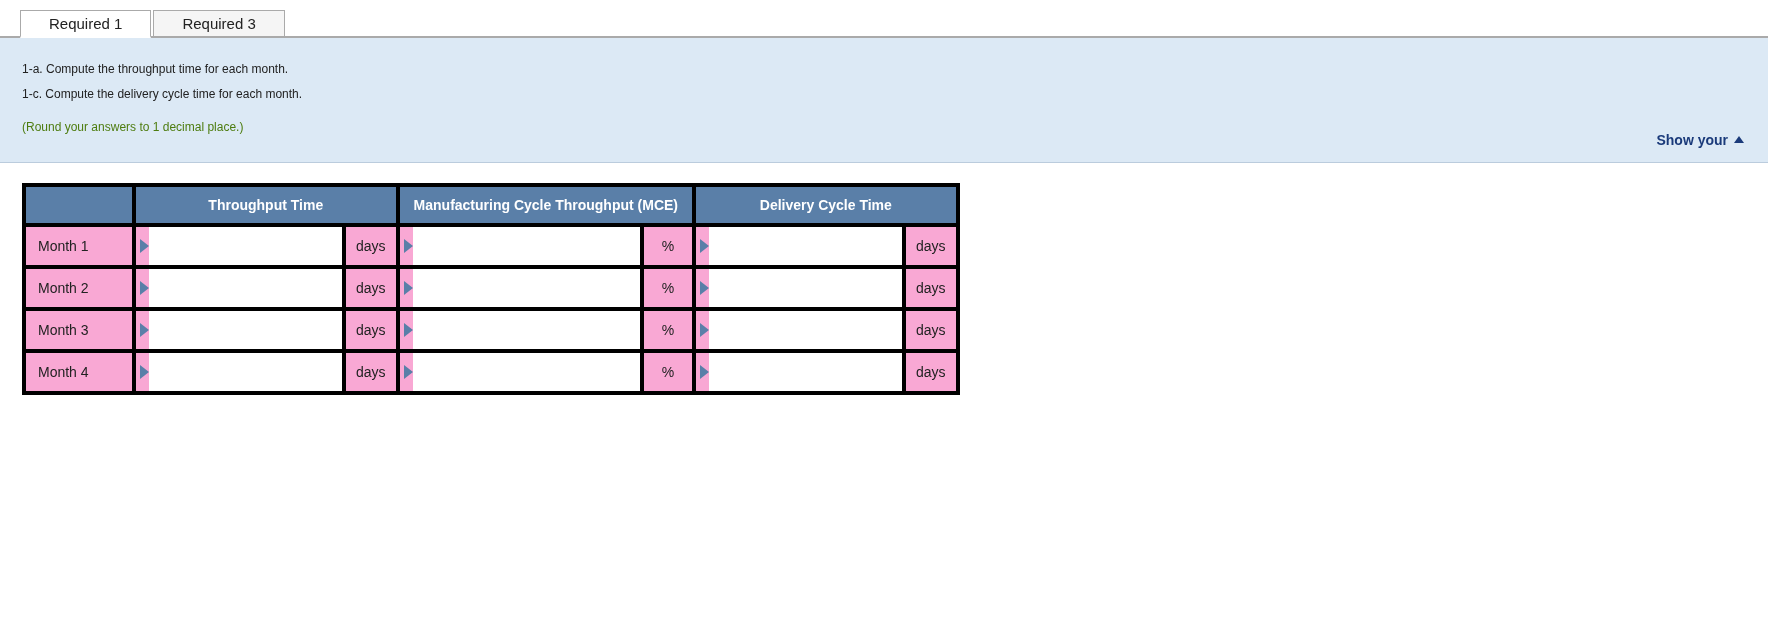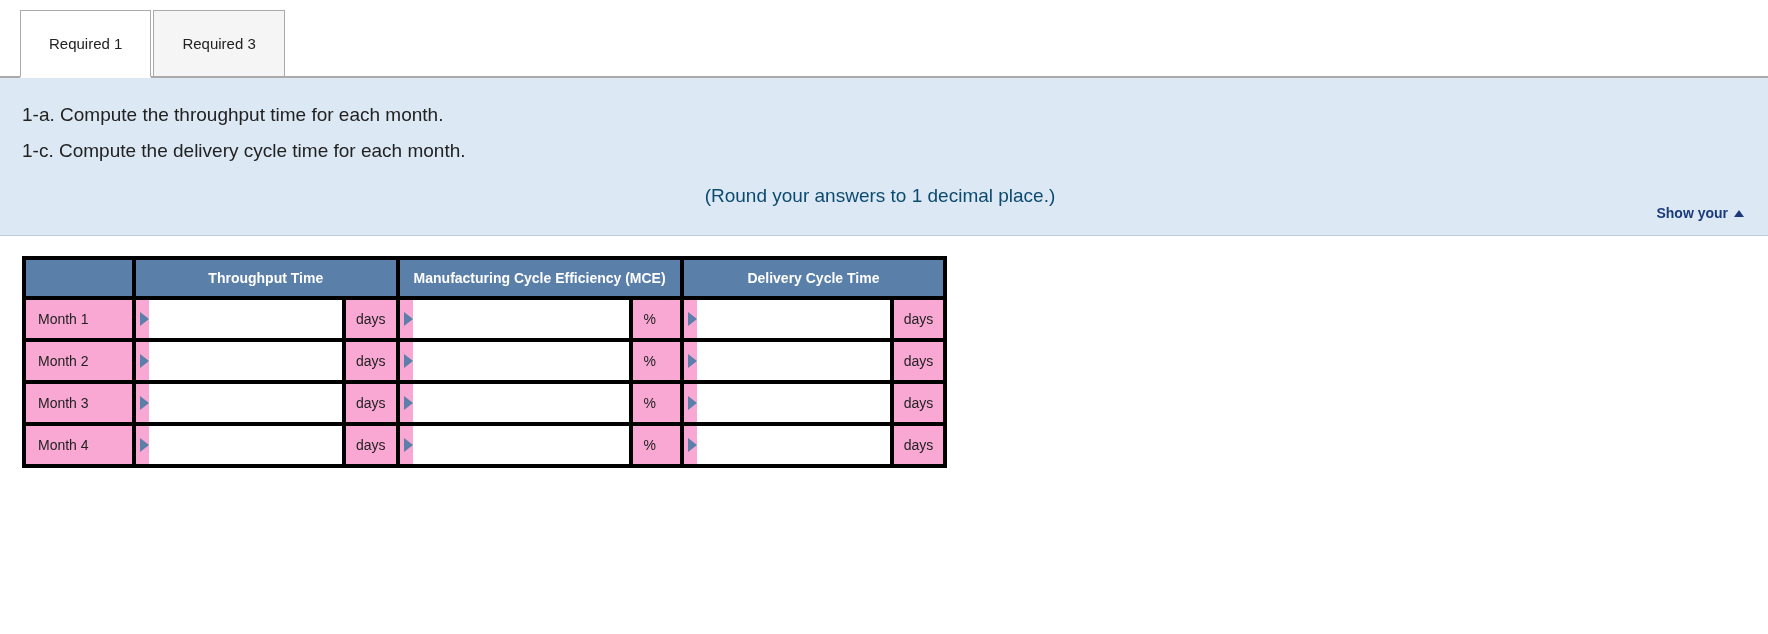--- a/index.html
+++ b/index.html
@@ -17,21 +17,21 @@
 
     .tabs {
       display: flex;
       border-bottom: 2px solid #aaa;
       margin-bottom: 0;
       padding-left: 20px;
       padding-top: 10px;
     }
 
     .tab {
-      padding: 24px 28px;
+      padding: 4px 28px;
       border: 1px solid #aaa;
       border-bottom: none;
       background: #f5f5f5;
       cursor: pointer;
       font-size: 15px;
       color: #222;
       margin-right: 2px;
     }
 
     .tab.active {
@@ -44,30 +44,29 @@
 
     .instructions-box {
       background: #dce9f5;
       padding: 22px 30px 18px 22px;
       border-bottom: 1px solid #bcd;
       position: relative;
     }
 
     .instructions-box p {
       margin-bottom: 6px;
-      font-size: 19px;
+      font-size: 12px;
       line-height: 1.6;
     }
 
     .round-note {
-      color: #0c4a6e;
+      color: #4d7c0f;
       margin-top: 14px;
       margin-bottom: 0;
       font-size: 15px;
-      text-align: center;
     }
 
     .show-less {
       position: absolute;
       right: 24px;
       bottom: 14px;
       color: #1a3a7a;
       font-weight: bold;
       font-size: 14px;
       cursor: pointer;
@@ -157,21 +156,21 @@
       font-size: 14px;
       padding: 4px 6px;
       height: 100%;
       min-width: 80px;
     }
 
     .unit-cell {
       padding: 8px 10px;
       white-space: nowrap;
       font-size: 14px;
-      text-align: left;
+      text-align: center;
       min-width: 45px;
     }
   </style>
 </head>
 <body>
 
 <div class="tabs">
   <div class="tab active">Required 1</div>
   <div class="tab">Required 3</div>
 </div>
@@ -185,21 +184,21 @@
     <span class="arrow-up"></span>
   </div>
 </div>
 
 <div class="table-section">
   <table>
     <thead>
       <tr class="header-row">
         <th></th>
         <th colspan="2">Throughput Time</th>
-        <th colspan="2">Manufacturing Cycle Efficiency (MCE)</th>
+        <th colspan="2">Manufacturing Cycle Throughput (MCE)</th>
         <th colspan="2">Delivery Cycle Time</th>
       </tr>
     </thead>
     <tbody id="table-body">
     <tr class="data-row">
           <td class="month-label">Month 1</td>
           <td class="input-cell">
             <div class="input-wrapper">
               <span class="arrow-indicator"></span>
               <input type="text" style="">

